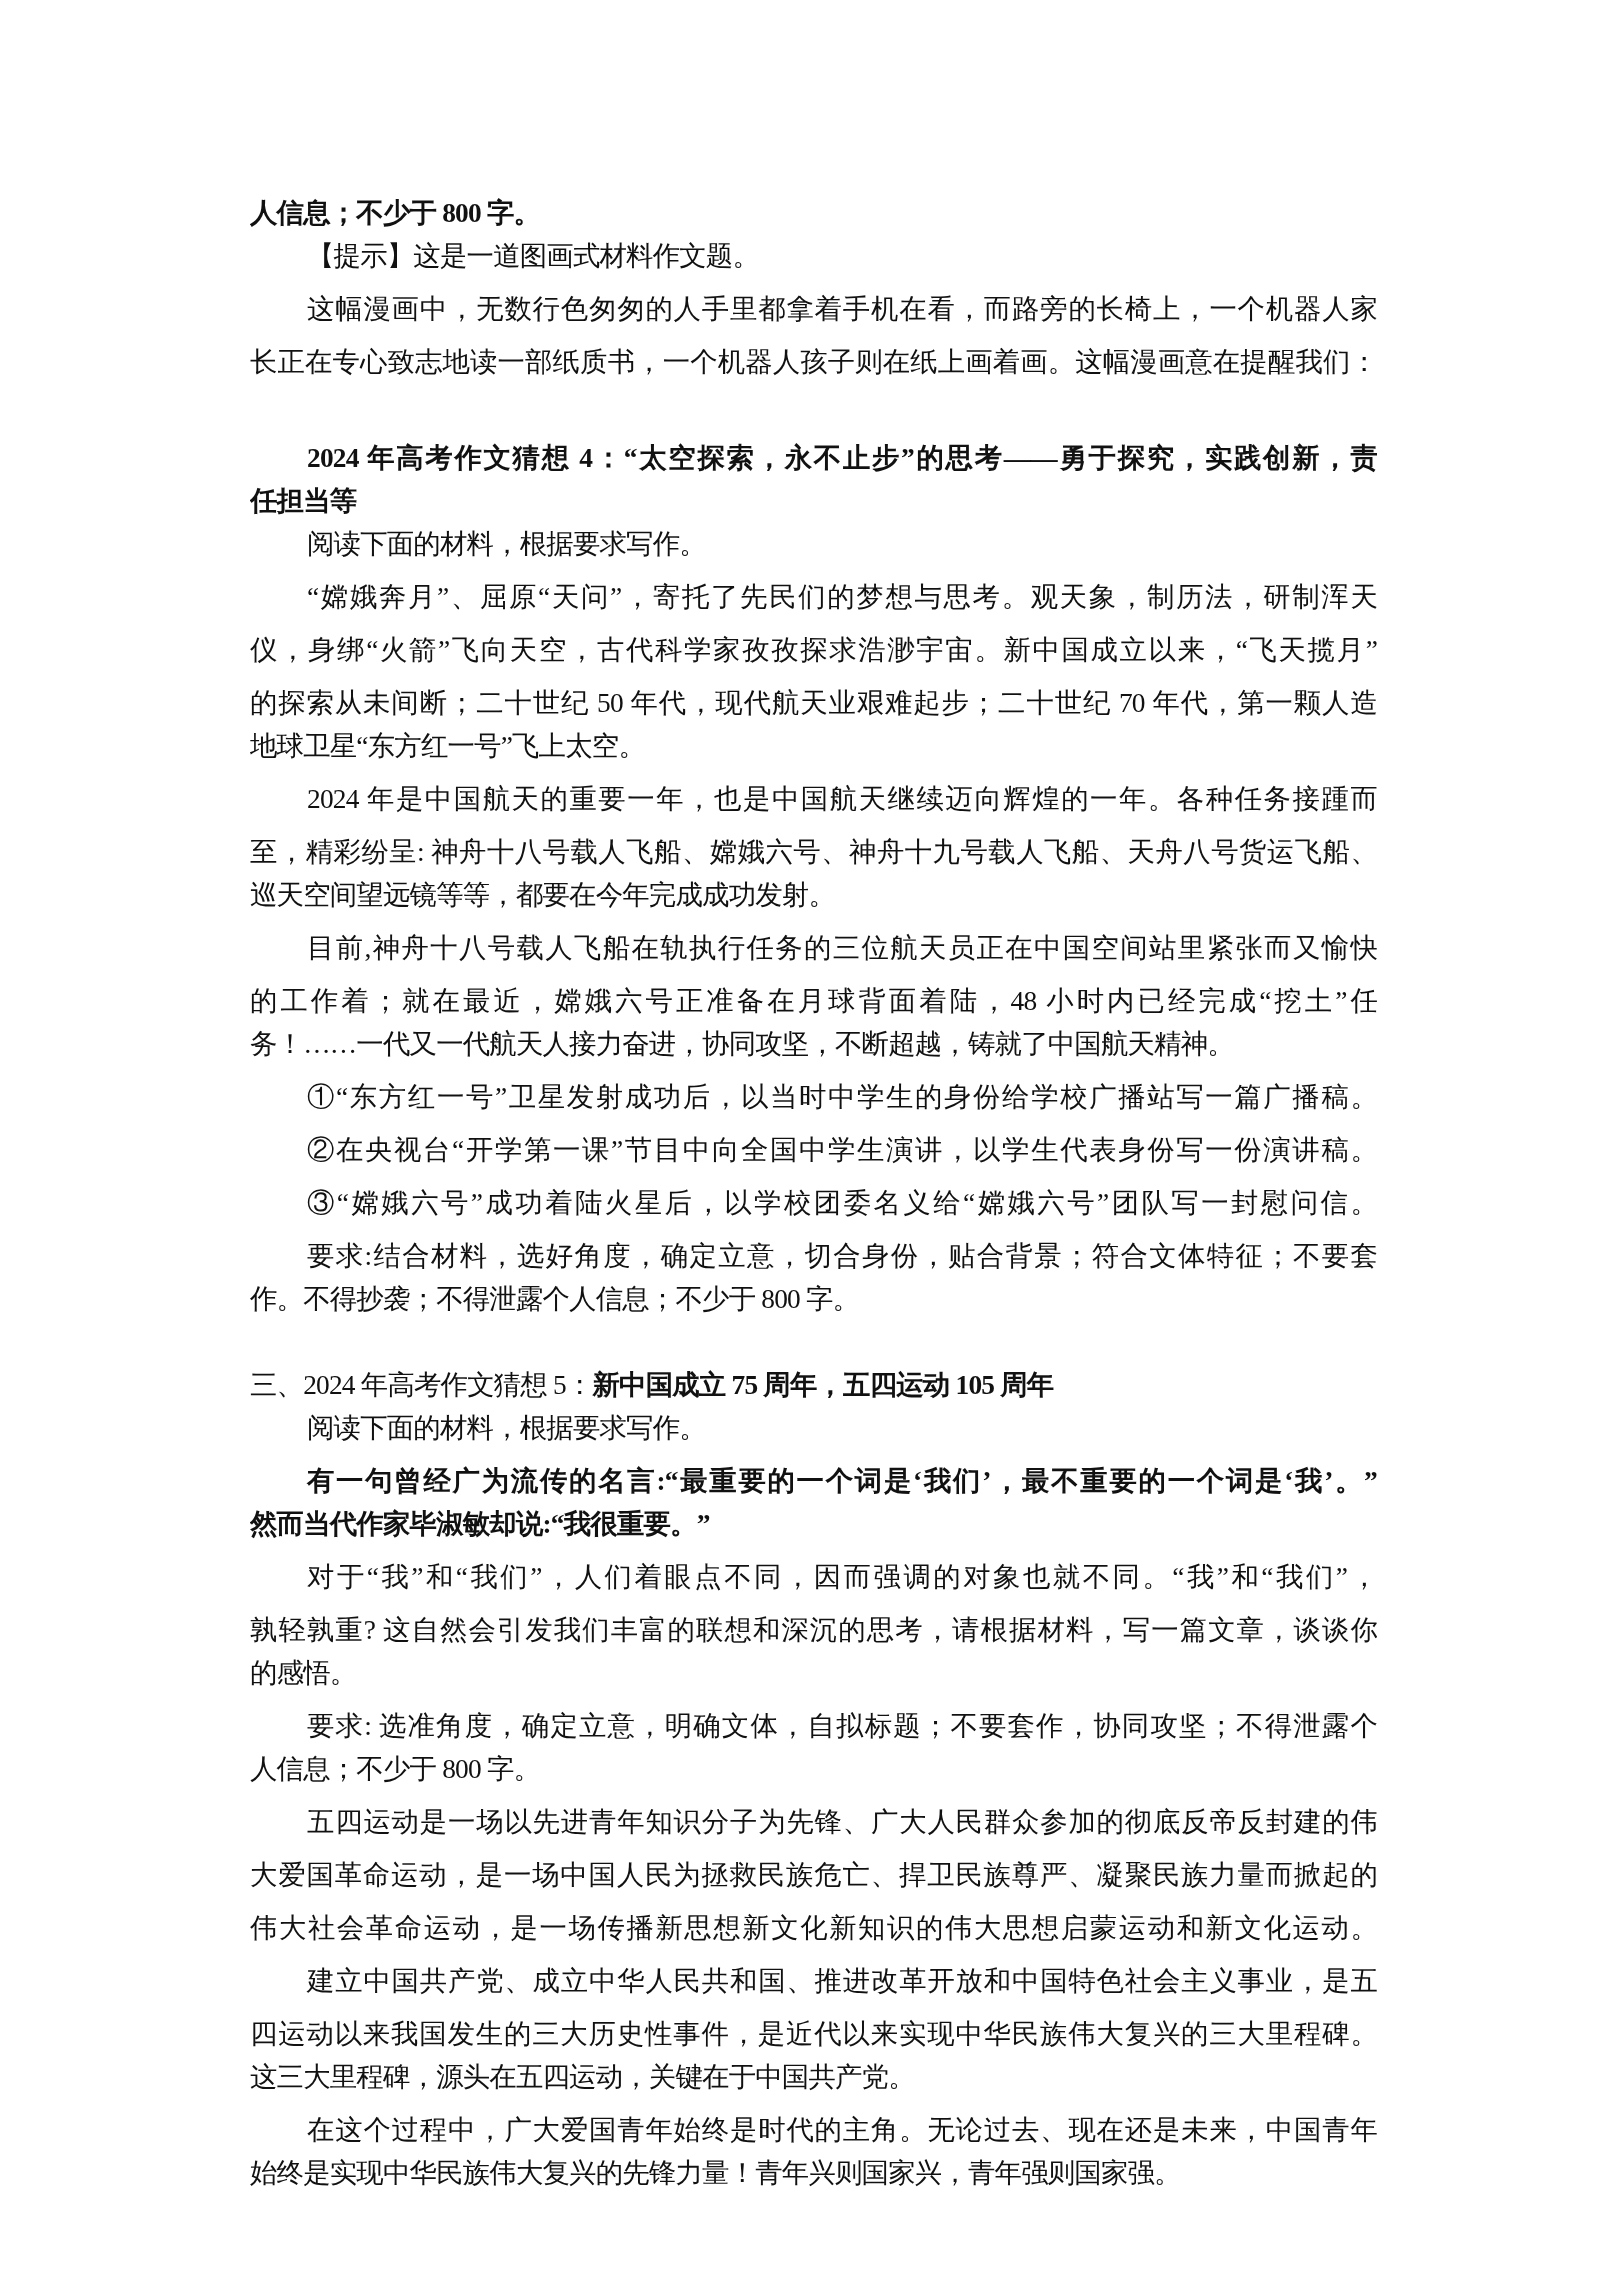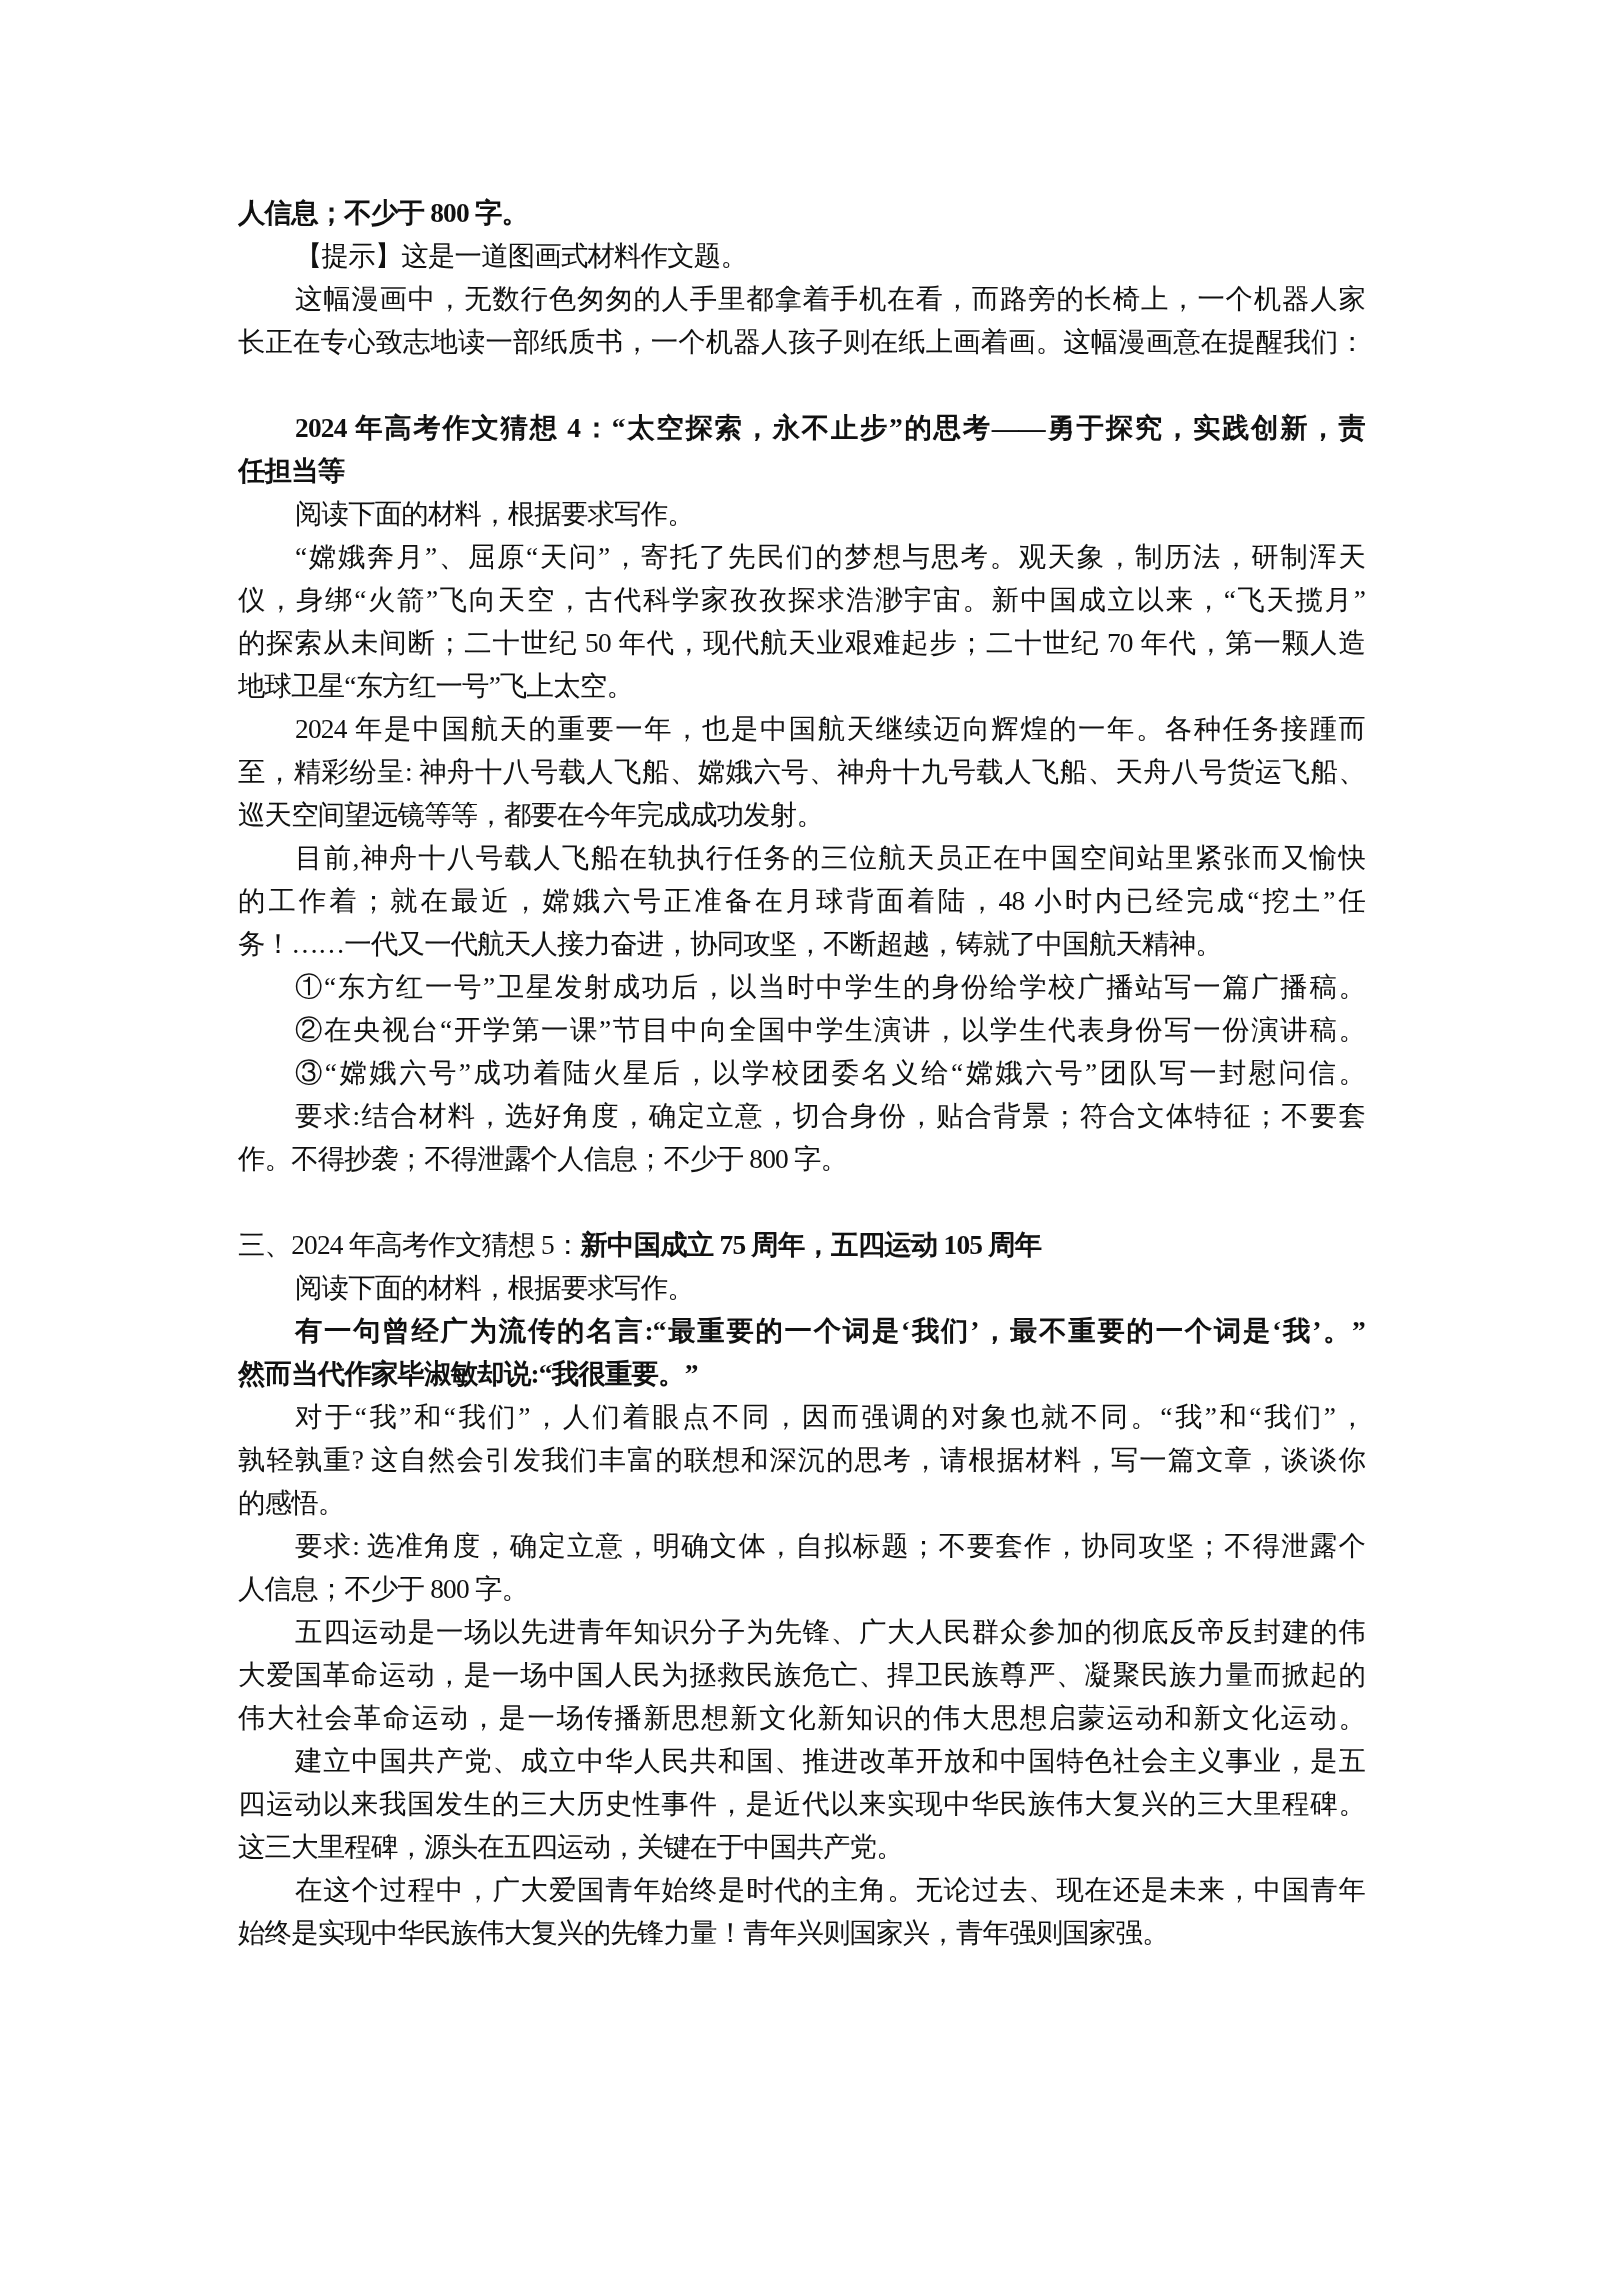--- a/index.html
+++ b/index.html
@@ -11,35 +11,36 @@
     position: relative;
     width: 1620px;
     height: 2292px;
     background: #ffffff;
     font-family: "Liberation Serif", serif;
     color: #111111;
     overflow: hidden;
   }
   .content {
     position: absolute;
-    left: 238px;
+    left: 250px;
     top: 192px;
     width: 1127px;
   }
   .line {
     font-size: 27.4px;
     line-height: 43px;
     height: 43px;
     letter-spacing: -0.8px;
     overflow: hidden;
     text-align: left;
   }
   .line.fill {
     text-align: justify;
     text-align-last: justify;
+    margin-top: 10px;
   }
   .line.indent {
     text-indent: 57px;
   }
   .line.bold, .bold {
     font-weight: 700;
   }
   .gap {
     height: 43px;
   }

